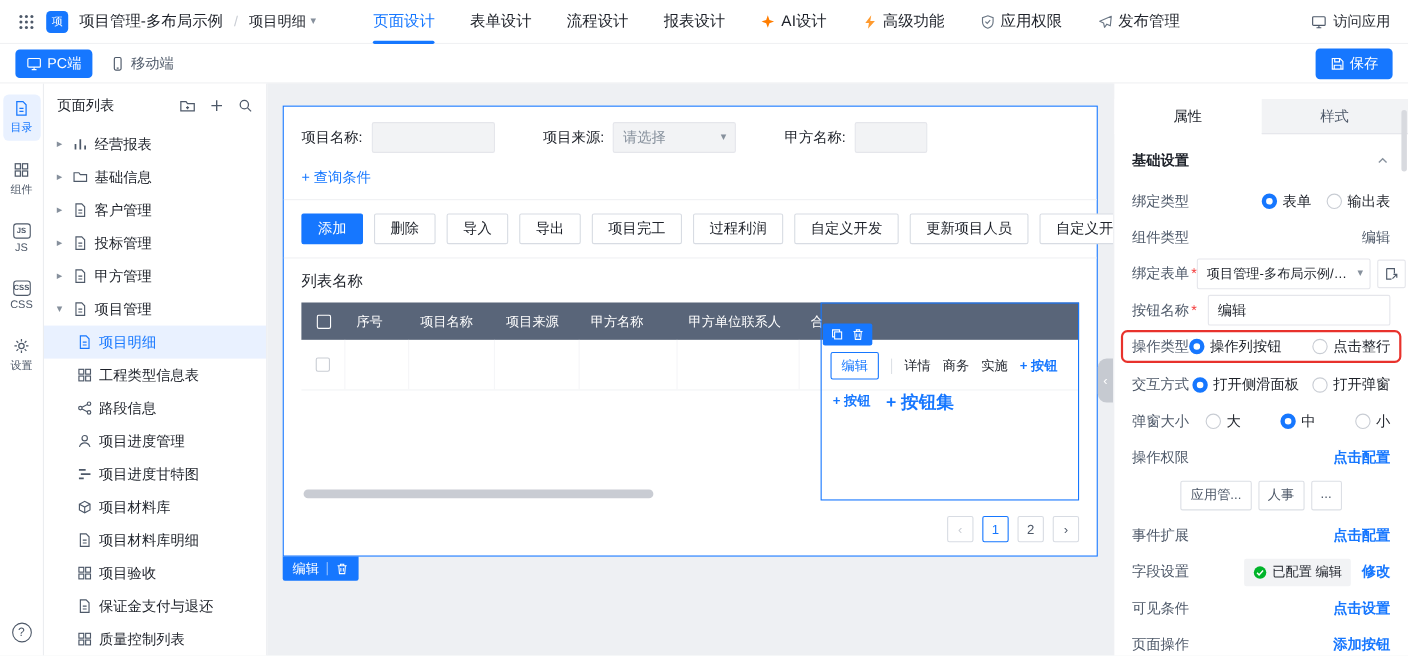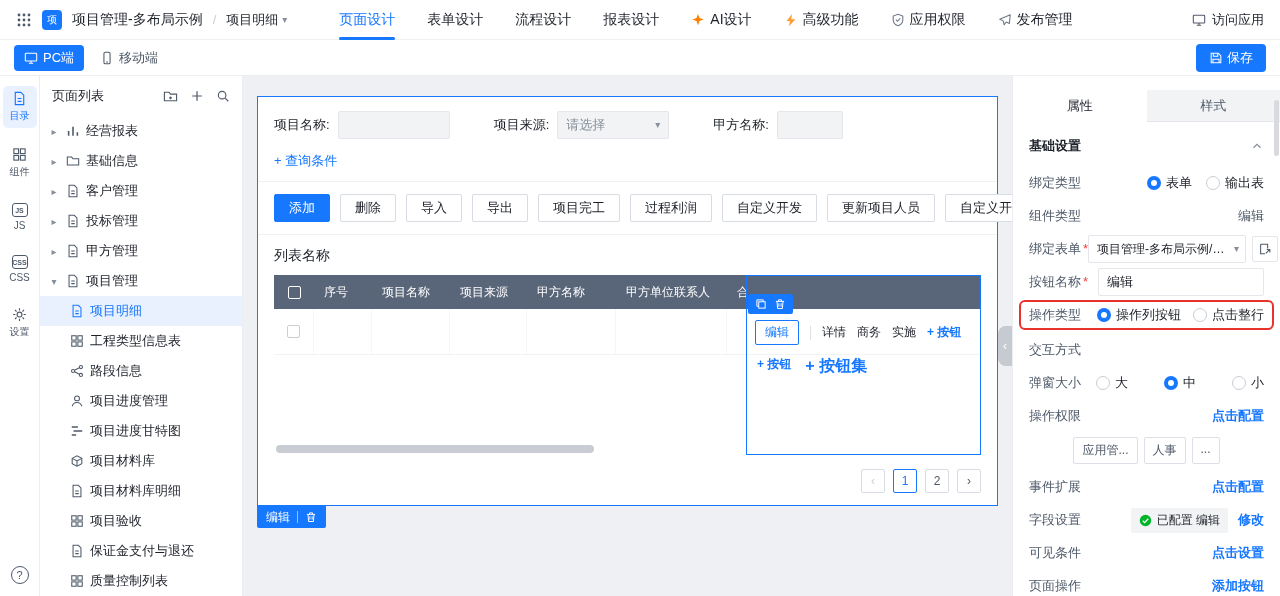--- a/index.html
+++ b/index.html
@@ -644,34 +644,44 @@
       </span>
     </div>
 
     <div class="prow" data-interactable="false">
       <span class="plabel" data-interactable="false"><span>按钮名称</span><span class="req" data-interactable="false">*</span></span>
       <input class="pinput" data-interactable="true" value="编辑" style="">
     </div>
 
     <div class="prow-hl" data-interactable="false">
       <span class="plabel" data-interactable="false">操作类型</span>
+      <span class="ctrl" style="gap:28px">
+        <span class="radio checked" data-interactable="true">
+            <i class="rdot" data-interactable="false"></i>
+            <em data-interactable="false">操作列按钮</em>
+          </span>
+        <span class="radio" data-interactable="true">
+            <i class="rdot" data-interactable="false"></i>
+            <em data-interactable="false">点击整行</em>
+          </span>
+      </span>
+    </div>
+
+    <div class="prow" data-interactable="false">
+      <span class="plabel" data-interactable="false">交互方式</span>
       <span class="ctrl" style="gap:12px">
         <span class="radio checked" data-interactable="true">
             <i class="rdot" data-interactable="false"></i>
-            <em data-interactable="false">操作列按钮</em>
+            <em data-interactable="false">打开侧滑面板</em>
           </span>
         <span class="radio" data-interactable="true">
             <i class="rdot" data-interactable="false"></i>
-            <em data-interactable="false">点击整行</em>
+            <em data-interactable="false">打开弹窗</em>
           </span>
       </span>
-    </div>
-
-    <div class="prow" data-interactable="false">
-      <span class="plabel" data-interactable="false">交互方式</span>
     </div>
 
     <div class="prow" data-interactable="false">
       <span class="plabel" data-interactable="false">弹窗大小</span>
       <span class="ctrl spread">
         <span class="radio" data-interactable="true">
             <i class="rdot" data-interactable="false"></i>
             <em data-interactable="false">大</em>
           </span>
         <span class="radio checked" data-interactable="true">

